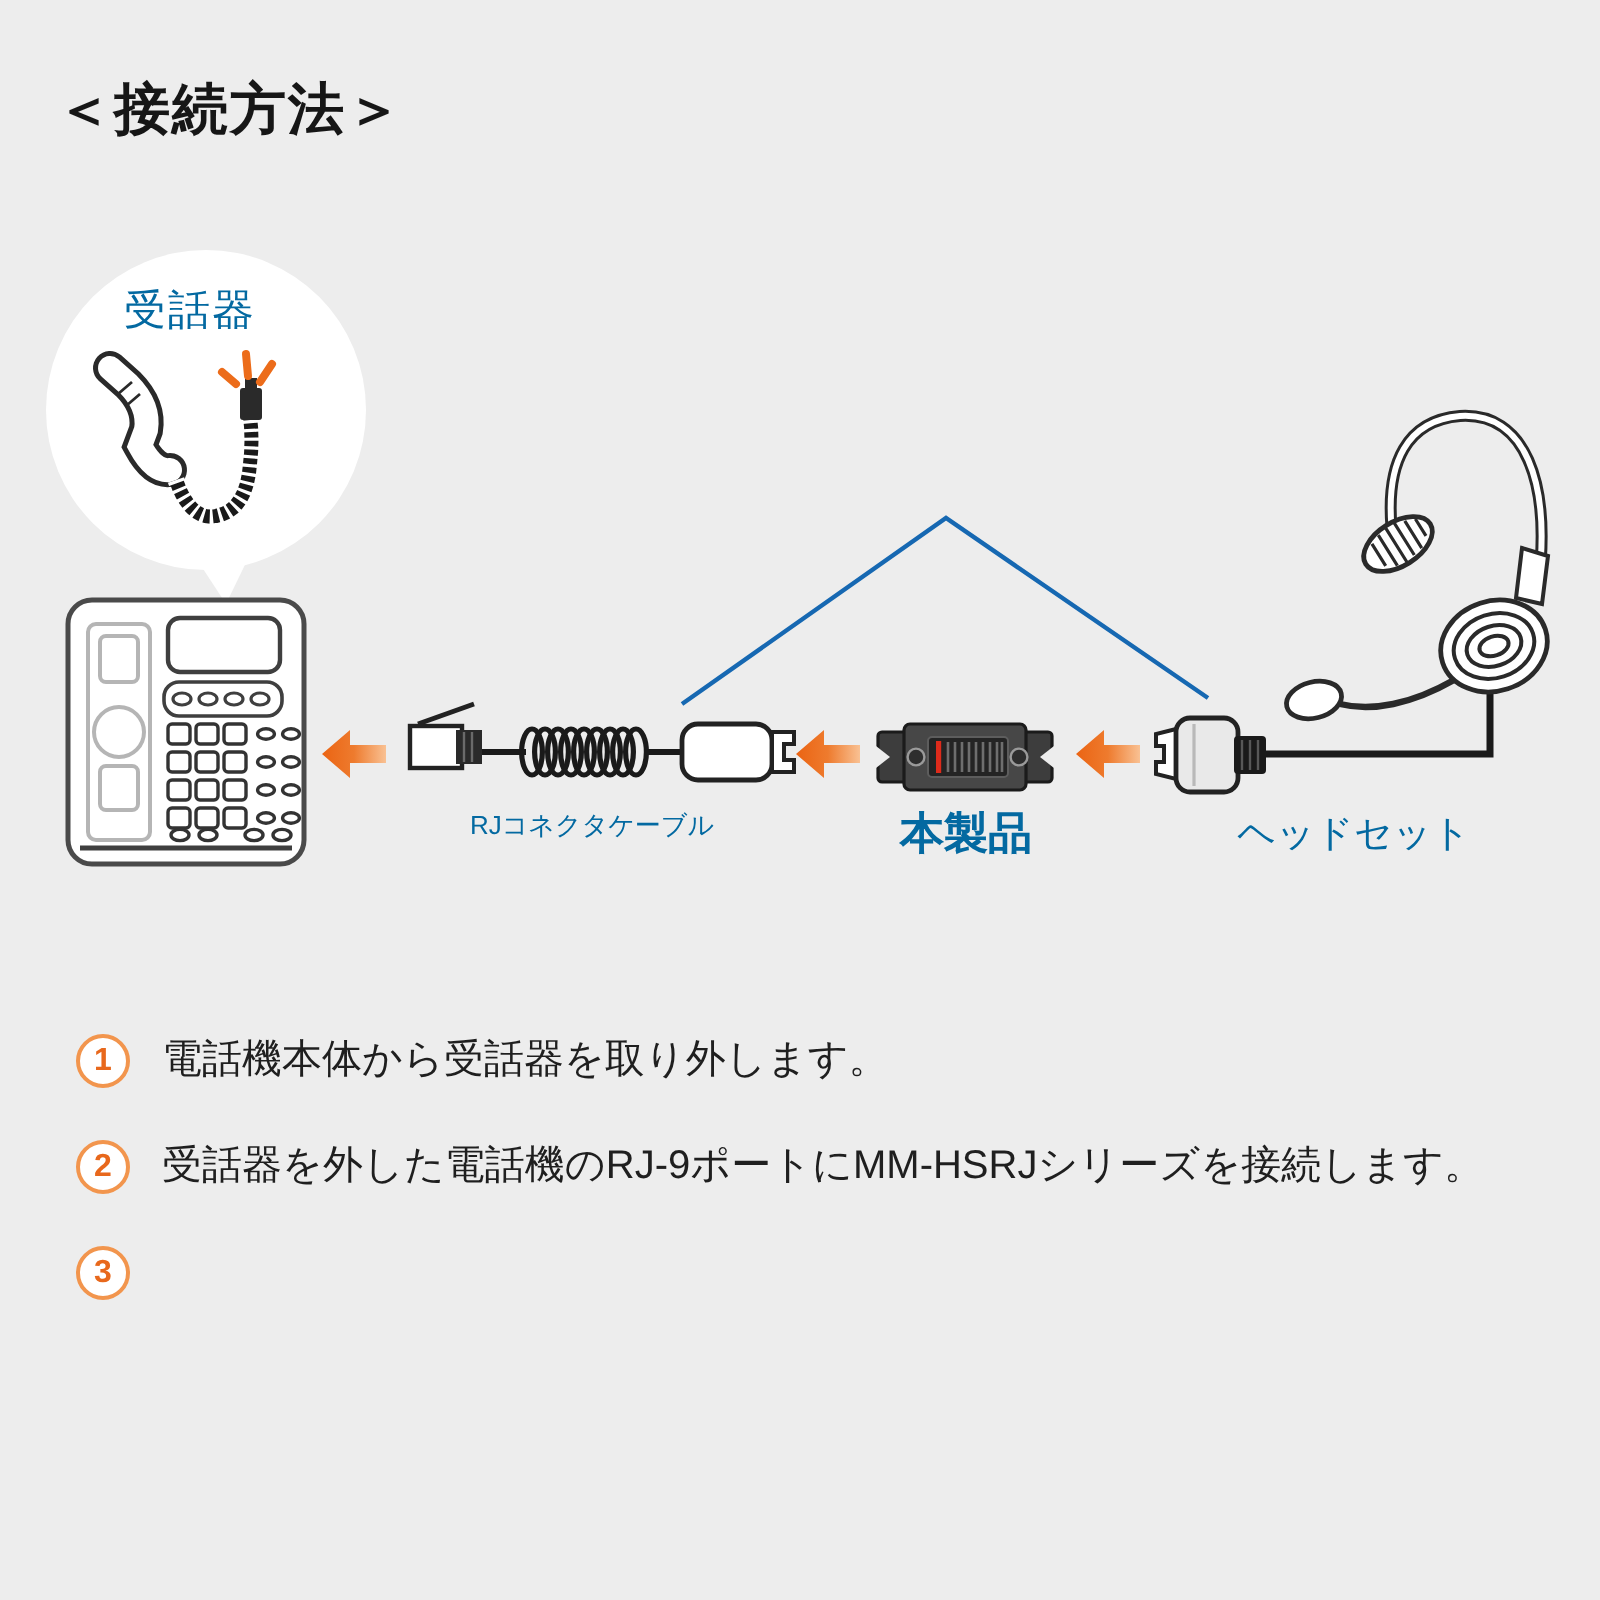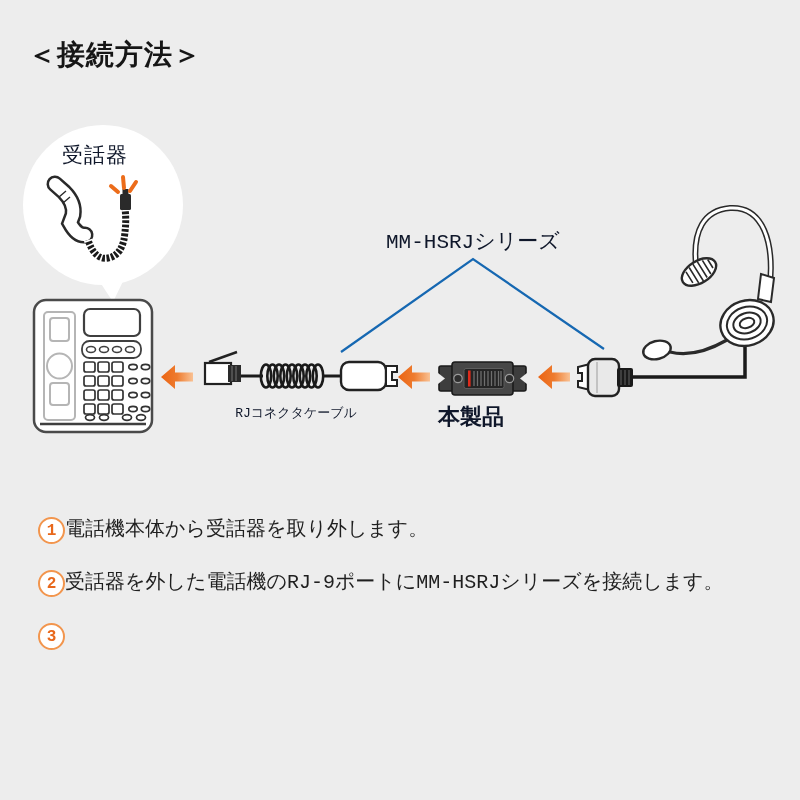--- a/index.html
+++ b/index.html
@@ -1,31 +1,31 @@
 <!DOCTYPE html>
 <html><head>
 <meta charset="utf-8">
 <style>
   html,body{margin:0;padding:0}
   .stage{position:relative;width:800px;height:800px;background:#ededed;
-         font-family:Liberation Mono, monospace;overflow:hidden}
+         font-family:Liberation Sans, sans-serif;overflow:hidden}
   .title{position:absolute;left:28px;top:36px;font-size:28px;font-weight:bold;
          color:#161616;letter-spacing:1px;white-space:nowrap}
   svg.diagram{position:absolute;left:0;top:0}
-  .lbl{position:absolute;color:#0f172a;white-space:nowrap}
+  .lbl{position:absolute;color:#0369a1;white-space:nowrap}
   .bubble-lbl{left:62px;top:141px;font-size:21px;letter-spacing:1px}
   .series-lbl{left:386px;top:227px;font-size:21px}
   .cable-lbl{left:203px;top:404px;width:186px;text-align:center;font-size:13px}
-  .product-lbl{left:438px;top:402px;width:90px;font-size:22px;font-weight:bold}
+  .product-lbl{left:438px;top:402px;width:90px;text-align:center;font-size:22px;font-weight:bold}
   .headset-lbl{left:616px;top:404px;width:122px;text-align:center;font-size:19px}
   .step{position:absolute;left:38px;display:flex;align-items:flex-start}
   .stepnum{box-sizing:border-box;flex:0 0 27px;width:27px;height:27px;margin-top:1px;
            border:2px solid #f2954d;border-radius:50%;background:#ffffff;color:#e8681c;
            font-size:16px;font-weight:bold;display:flex;align-items:center;justify-content:center}
-  .steptext{margin-left:0;font-size:20px;line-height:28px;color:#1f1f1f;white-space:nowrap}
+  .steptext{margin-left:16px;font-size:20px;line-height:28px;color:#1f1f1f;white-space:nowrap}
   .step1{top:516px}.step2{top:569px}.step3{top:622px}
 </style>
 </head>
 <body>
 
 <div class="stage">
 
   <div class="title">＜接続方法＞</div>
 
   <svg class="diagram" width="800" height="470" viewBox="0 0 800 470">
@@ -184,23 +184,23 @@
         <ellipse cx="747" cy="323" rx="20.5" ry="16" fill="none" stroke="#2a2a2a" stroke-width="2"></ellipse>
         <ellipse cx="747" cy="323" rx="14" ry="10" fill="none" stroke="#2a2a2a" stroke-width="2"></ellipse>
         <ellipse cx="747" cy="323" rx="7.5" ry="4.8" fill="none" stroke="#2a2a2a" stroke-width="2"></ellipse>
       </g>
       <path d="M727,340 C706,352 686,356 670,352" stroke="#2a2a2a" stroke-width="3.2" fill="none"></path>
       <ellipse cx="657" cy="350" rx="14" ry="9" transform="rotate(-14 657 350)" fill="#ffffff" stroke="#2a2a2a" stroke-width="2.4"></ellipse>
     </g>
   </svg>
 
   <div class="lbl bubble-lbl">受話器</div>
-  <div class="lbl series-lbl">MM-HSRJシリーズ</div>
   <div class="lbl cable-lbl">RJコネクタケーブル</div>
   <div class="lbl product-lbl">本製品</div>
+  <div class="lbl headset-lbl">ヘッドセット</div>
 
   <div class="step step1">
     <div class="stepnum">1</div>
     <div class="steptext">
       <div>電話機本体から受話器を取り外します。</div>
       <div></div>
     </div>
   </div>
   <div class="step step2">
     <div class="stepnum">2</div>

